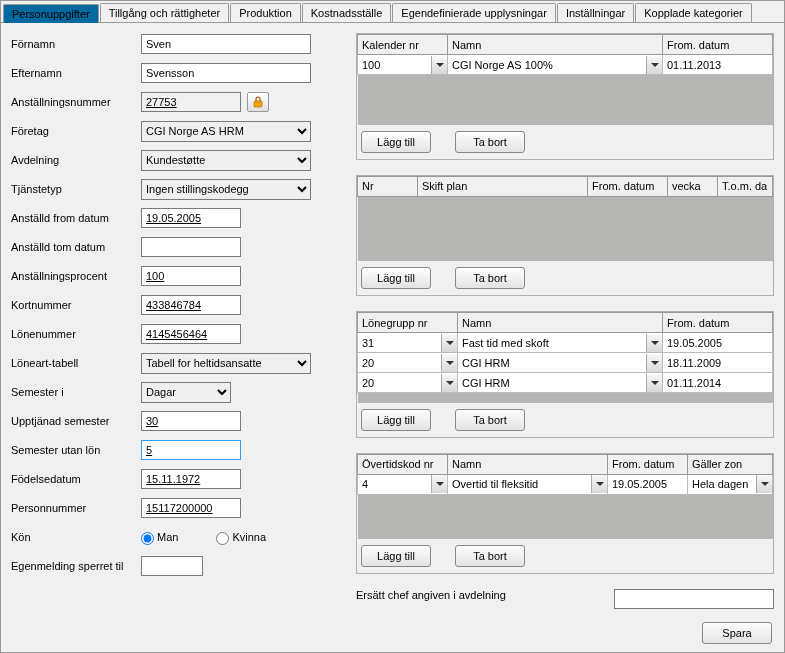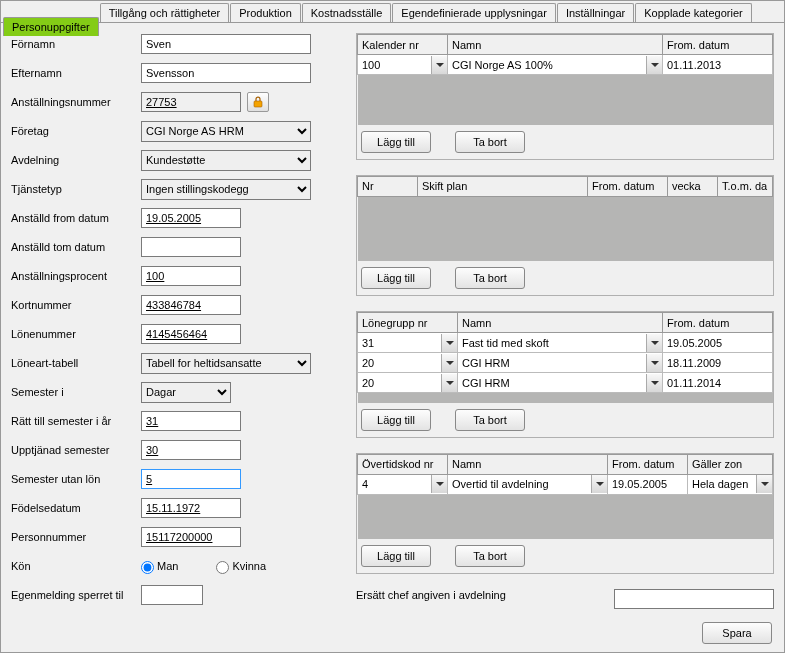--- a/index.html
+++ b/index.html
@@ -28,23 +28,23 @@
     padding: 3px 8px;
     border: 1px solid #999;
     border-bottom: none;
     background: #f0f0f0;
     margin-right: 1px;
     cursor: pointer;
     font-size: 11px;
     border-radius: 2px 2px 0 0;
   }
   .tab.active {
-    background: #84cc16;
+    background: #0369a1;
     position: relative;
-    top: 14px;
+    top: 1px;
   }
   .content {
     display: flex;
     padding: 10px;
     background: #f0f0f0;
     gap: 15px;
   }
   .left-col {
     width: 330px;
   }
@@ -248,24 +248,20 @@
         <label>Lönenummer</label>
         <input type="text" class="short" value="4145456464" style="">
       </div>
       <div class="form-row">
         <label>Löneart-tabell</label>
         <select><option>Tabell for heltidsansatte</option></select>
       </div>
       <div class="form-row">
         <label>Semester i</label>
         <select style="width:90px"><option>Dagar</option></select>
-      </div>
-      <div class="form-row">
-        <label>Rätt till semester i år</label>
-        <input type="text" class="short" value="31" style="">
       </div>
       <div class="form-row">
         <label>Upptjänad semester</label>
         <input type="text" class="short" value="30" style="">
       </div>
       <div class="form-row">
         <label>Semester utan lön</label>
         <input type="text" class="short" style="border-color: rgb(51, 153, 255);" value="5">
       </div>
       <div class="form-row">
@@ -429,21 +425,21 @@
           <tbody>
             <tr>
               <td>
                   <div class="cell-dd">
                     <span>4</span>
                     <div class="dd-btn"></div>
                   </div>
                 </td>
               <td>
                   <div class="cell-dd">
-                    <span>Overtid til avdelning</span>
+                    <span>Overtid til fleksitid</span>
                     <div class="dd-btn"></div>
                   </div>
                 </td>
               <td><span style="padding:1px 4px">19.05.2005</span></td>
               <td>
                   <div class="cell-dd">
                     <span>Hela dagen</span>
                     <div class="dd-btn"></div>
                   </div>
                 </td>

